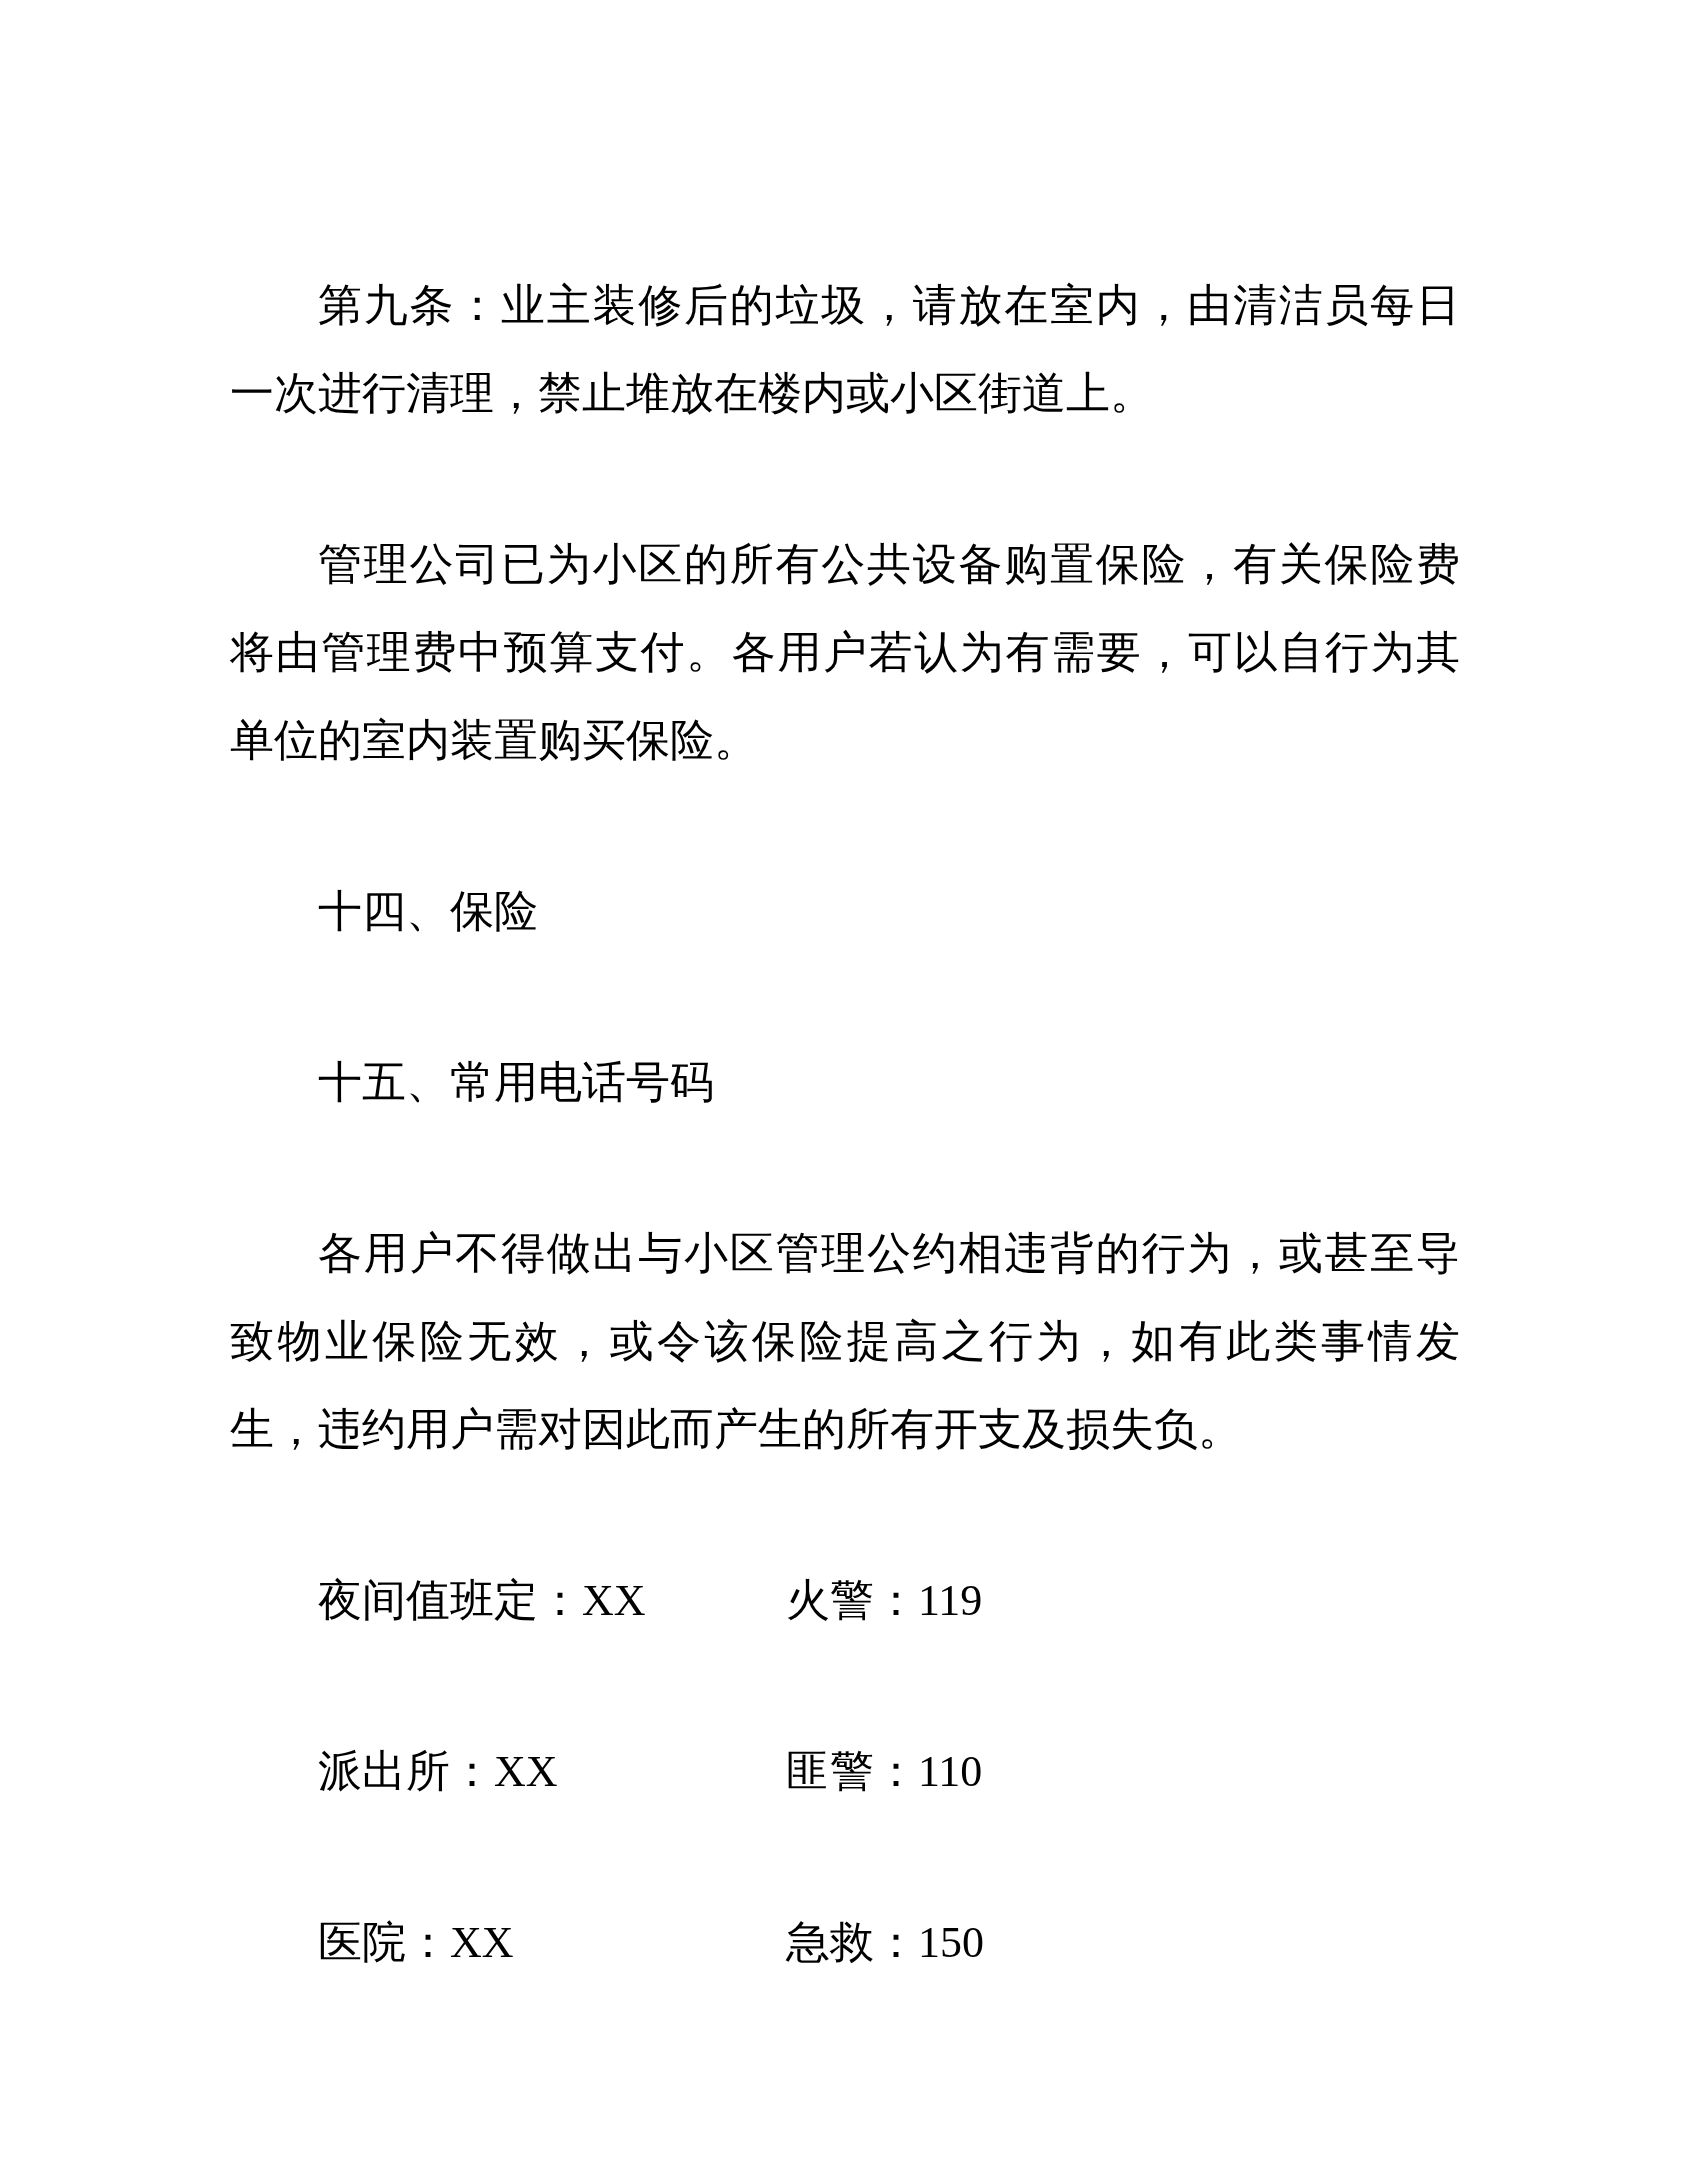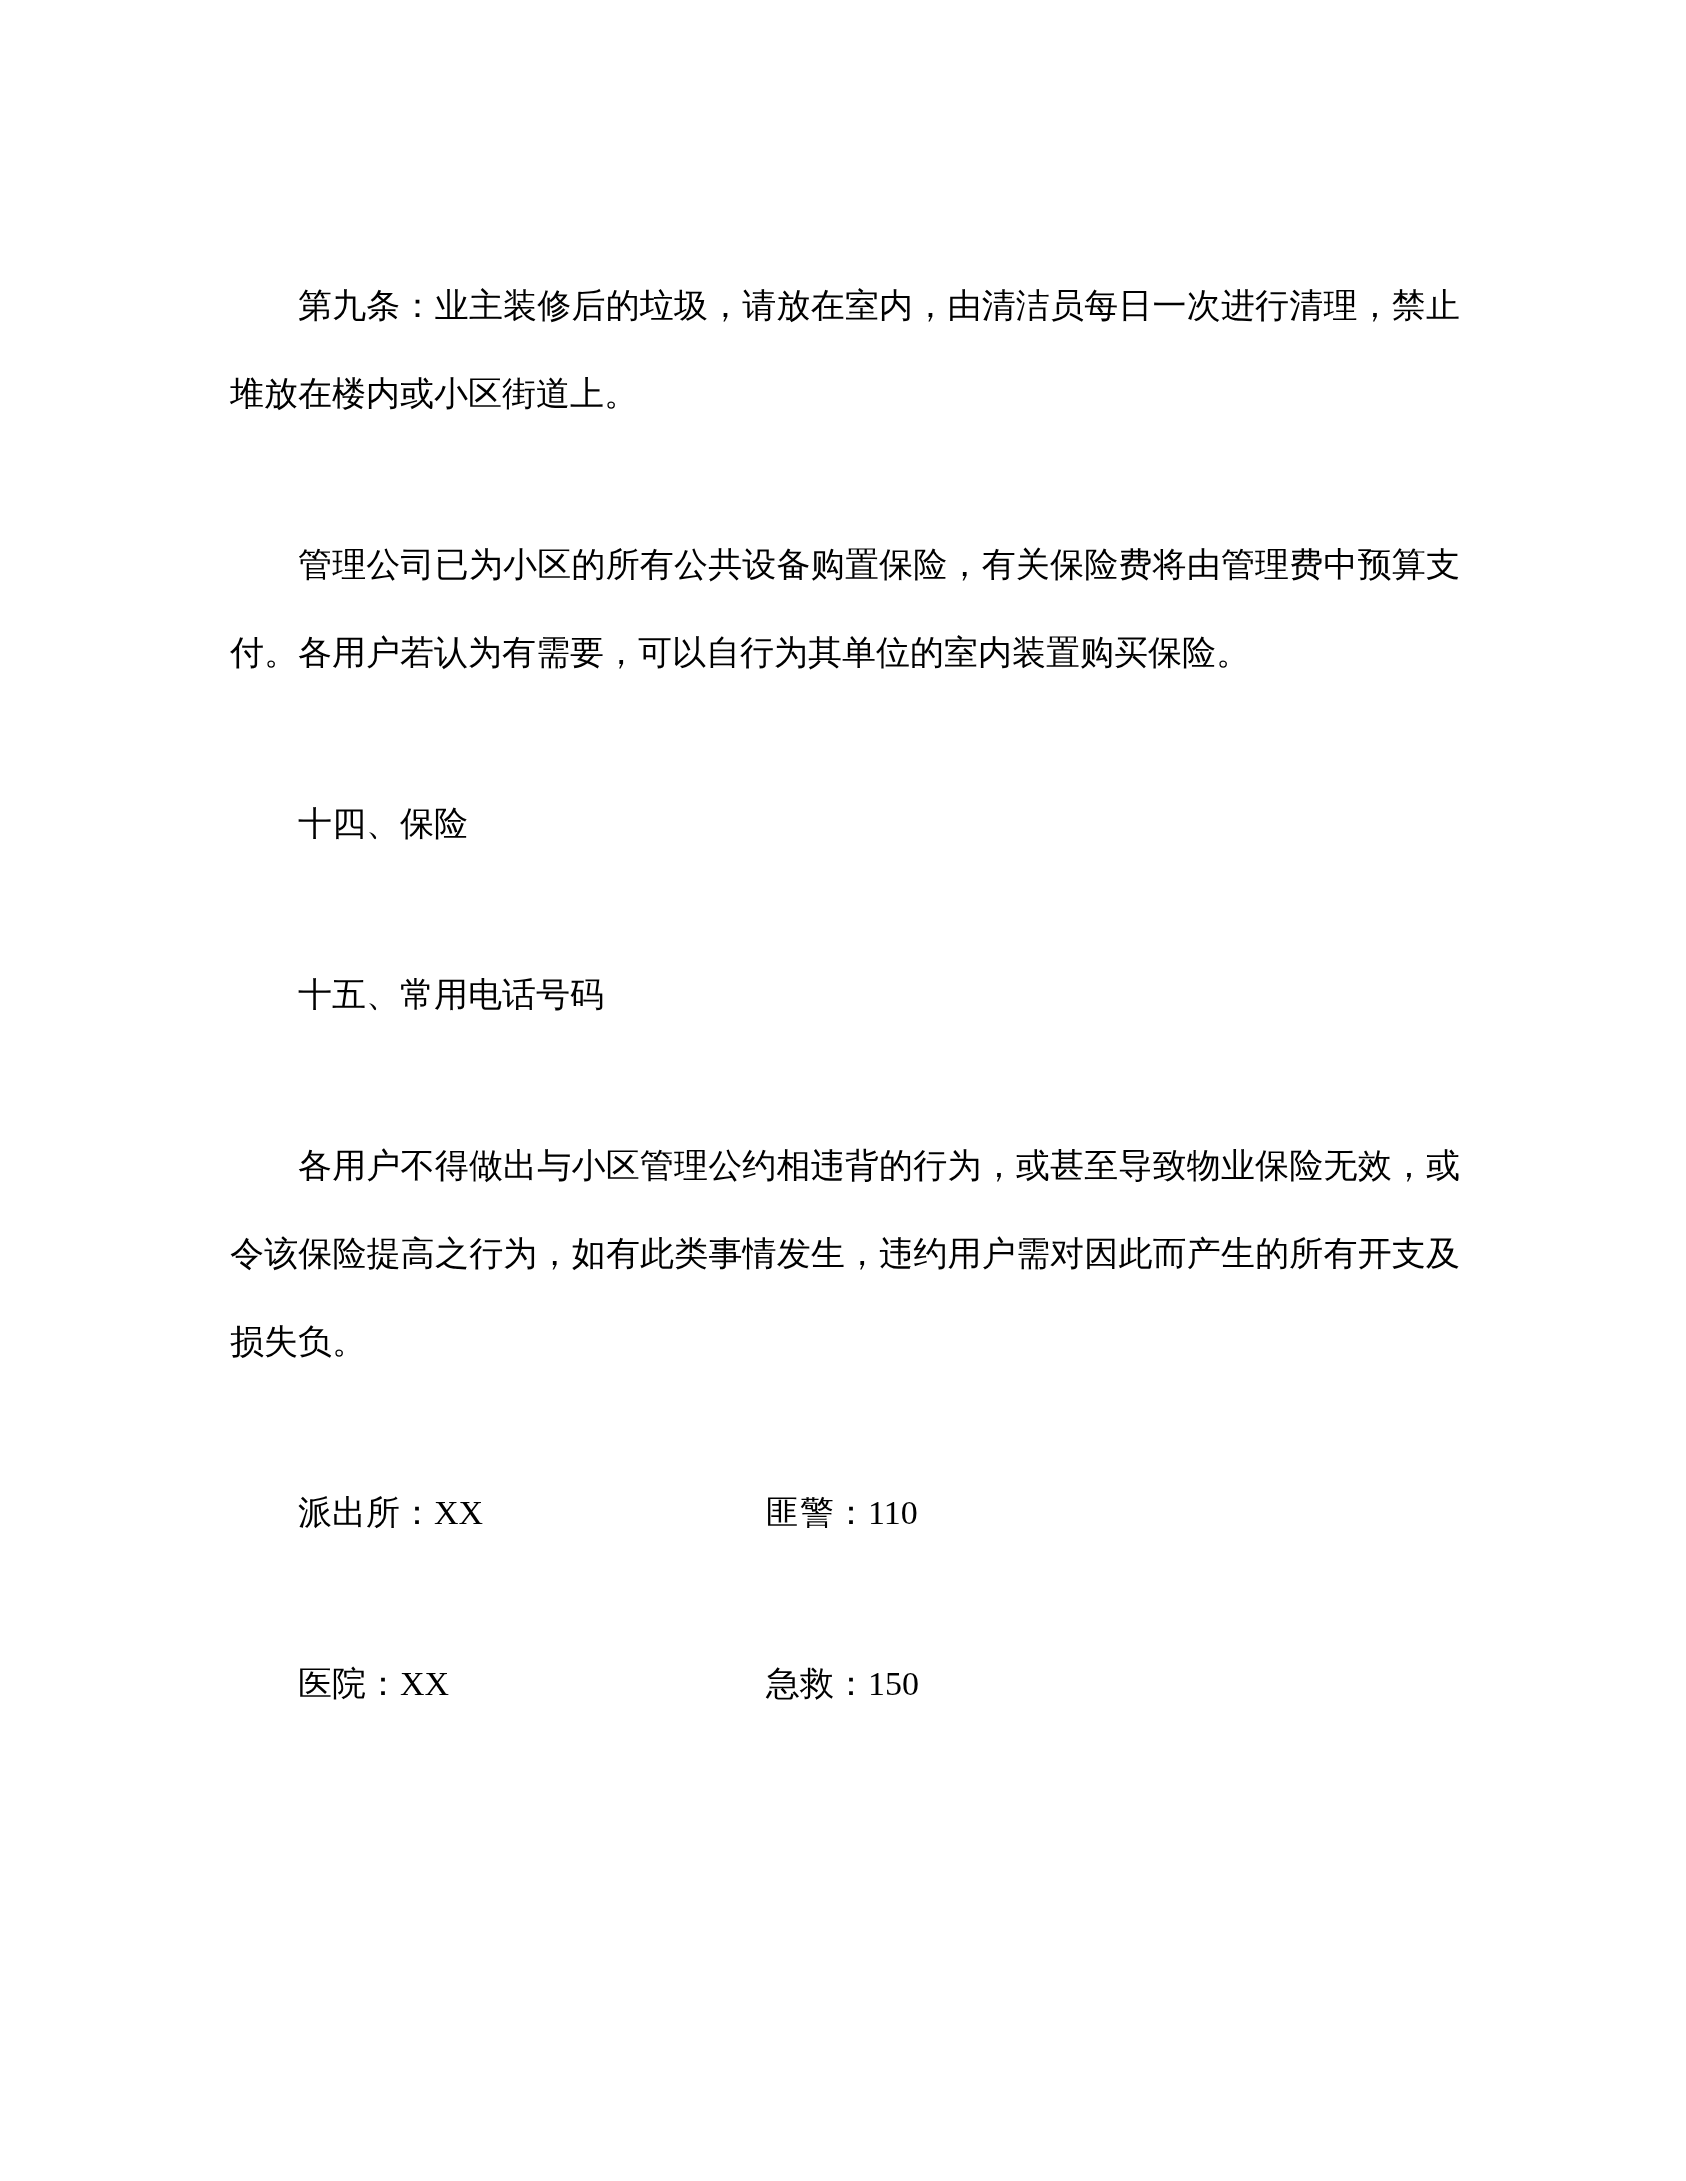--- a/index.html
+++ b/index.html
@@ -14,21 +14,21 @@
     margin: 0 auto;
     background: #ffffff;
     box-sizing: border-box;
     padding: 262px 226px 0 230px;
     font-family: "Liberation Serif", "DejaVu Serif", serif;
     color: #000000;
     overflow: hidden;
   }
   .para {
     margin: 0;
-    font-size: 34px;
+    font-size: 44px;
     line-height: 88px;
     text-indent: 2em;
     text-align: justify;
     word-break: normal;
   }
   .para + .para {
     margin-top: 83px;
   }
   .heading {
     text-align: left;
@@ -55,20 +55,23 @@
   <p class="para">第九条：业主装修后的垃圾，请放在室内，由清洁员每日一次进行清理，禁止堆放在楼内或小区街道上。</p>
 
   <p class="para">管理公司已为小区的所有公共设备购置保险，有关保险费将由管理费中预算支付。各用户若认为有需要，可以自行为其单位的室内装置购买保险。</p>
 
   <p class="para heading">十四、保险</p>
 
   <p class="para heading">十五、常用电话号码</p>
 
   <p class="para">各用户不得做出与小区管理公约相违背的行为，或甚至导致物业保险无效，或令该保险提高之行为，如有此类事情发生，违约用户需对因此而产生的所有开支及损失负。</p>
 
+  <p class="para phone-row">
+    <span class="phone-left">夜间值班定：XX</span><span class="phone-right">火警：119</span>
+  </p>
 
   <p class="para phone-row">
     <span class="phone-left">派出所：XX</span><span class="phone-right">匪警：110</span>
   </p>
 
   <p class="para phone-row">
     <span class="phone-left">医院：XX</span><span class="phone-right">急救：150</span>
   </p>
 
 </div>

